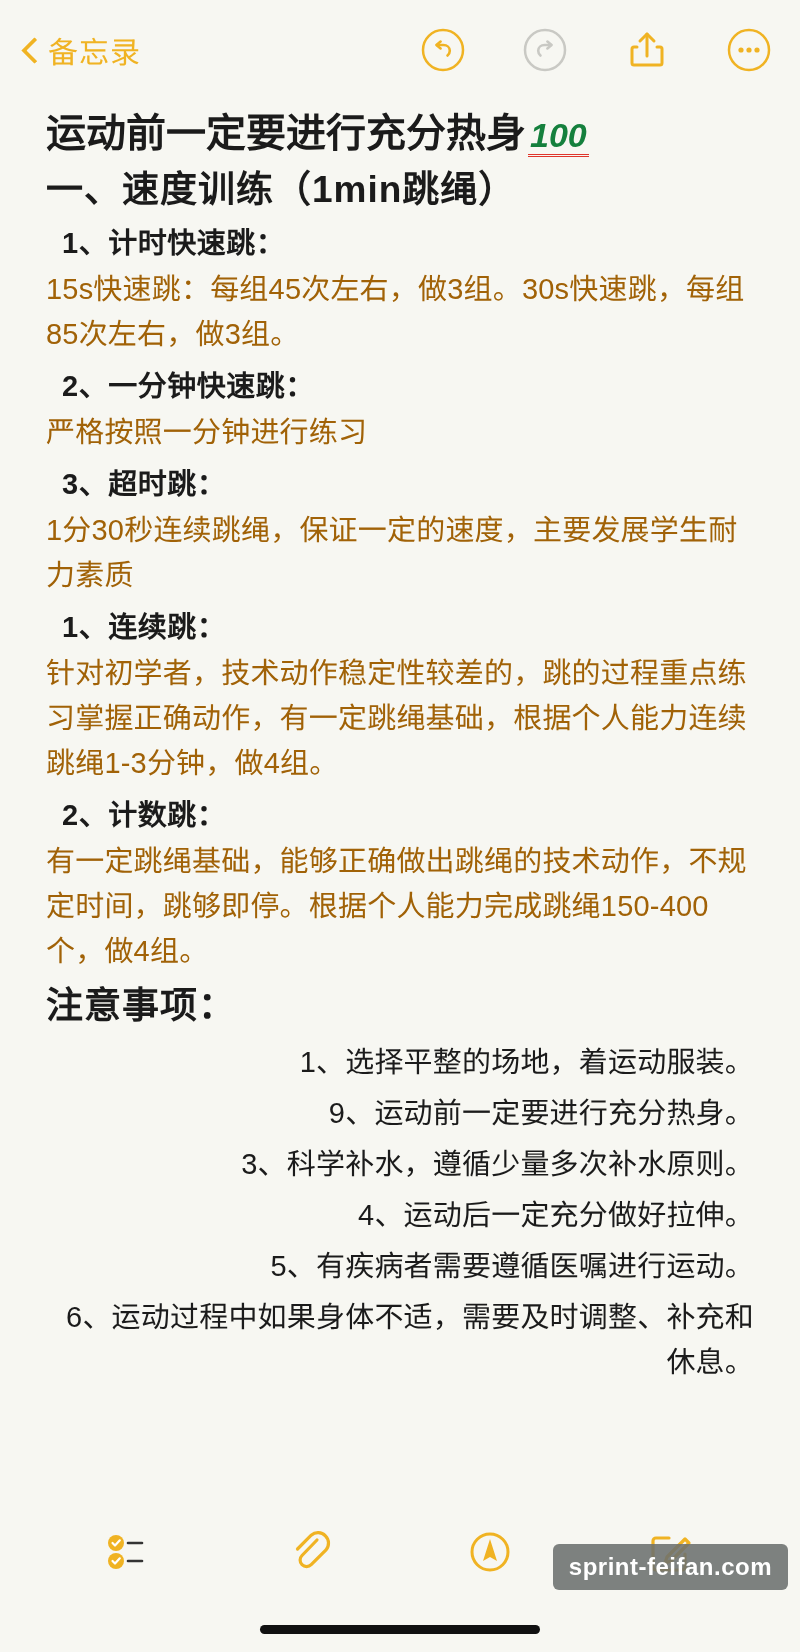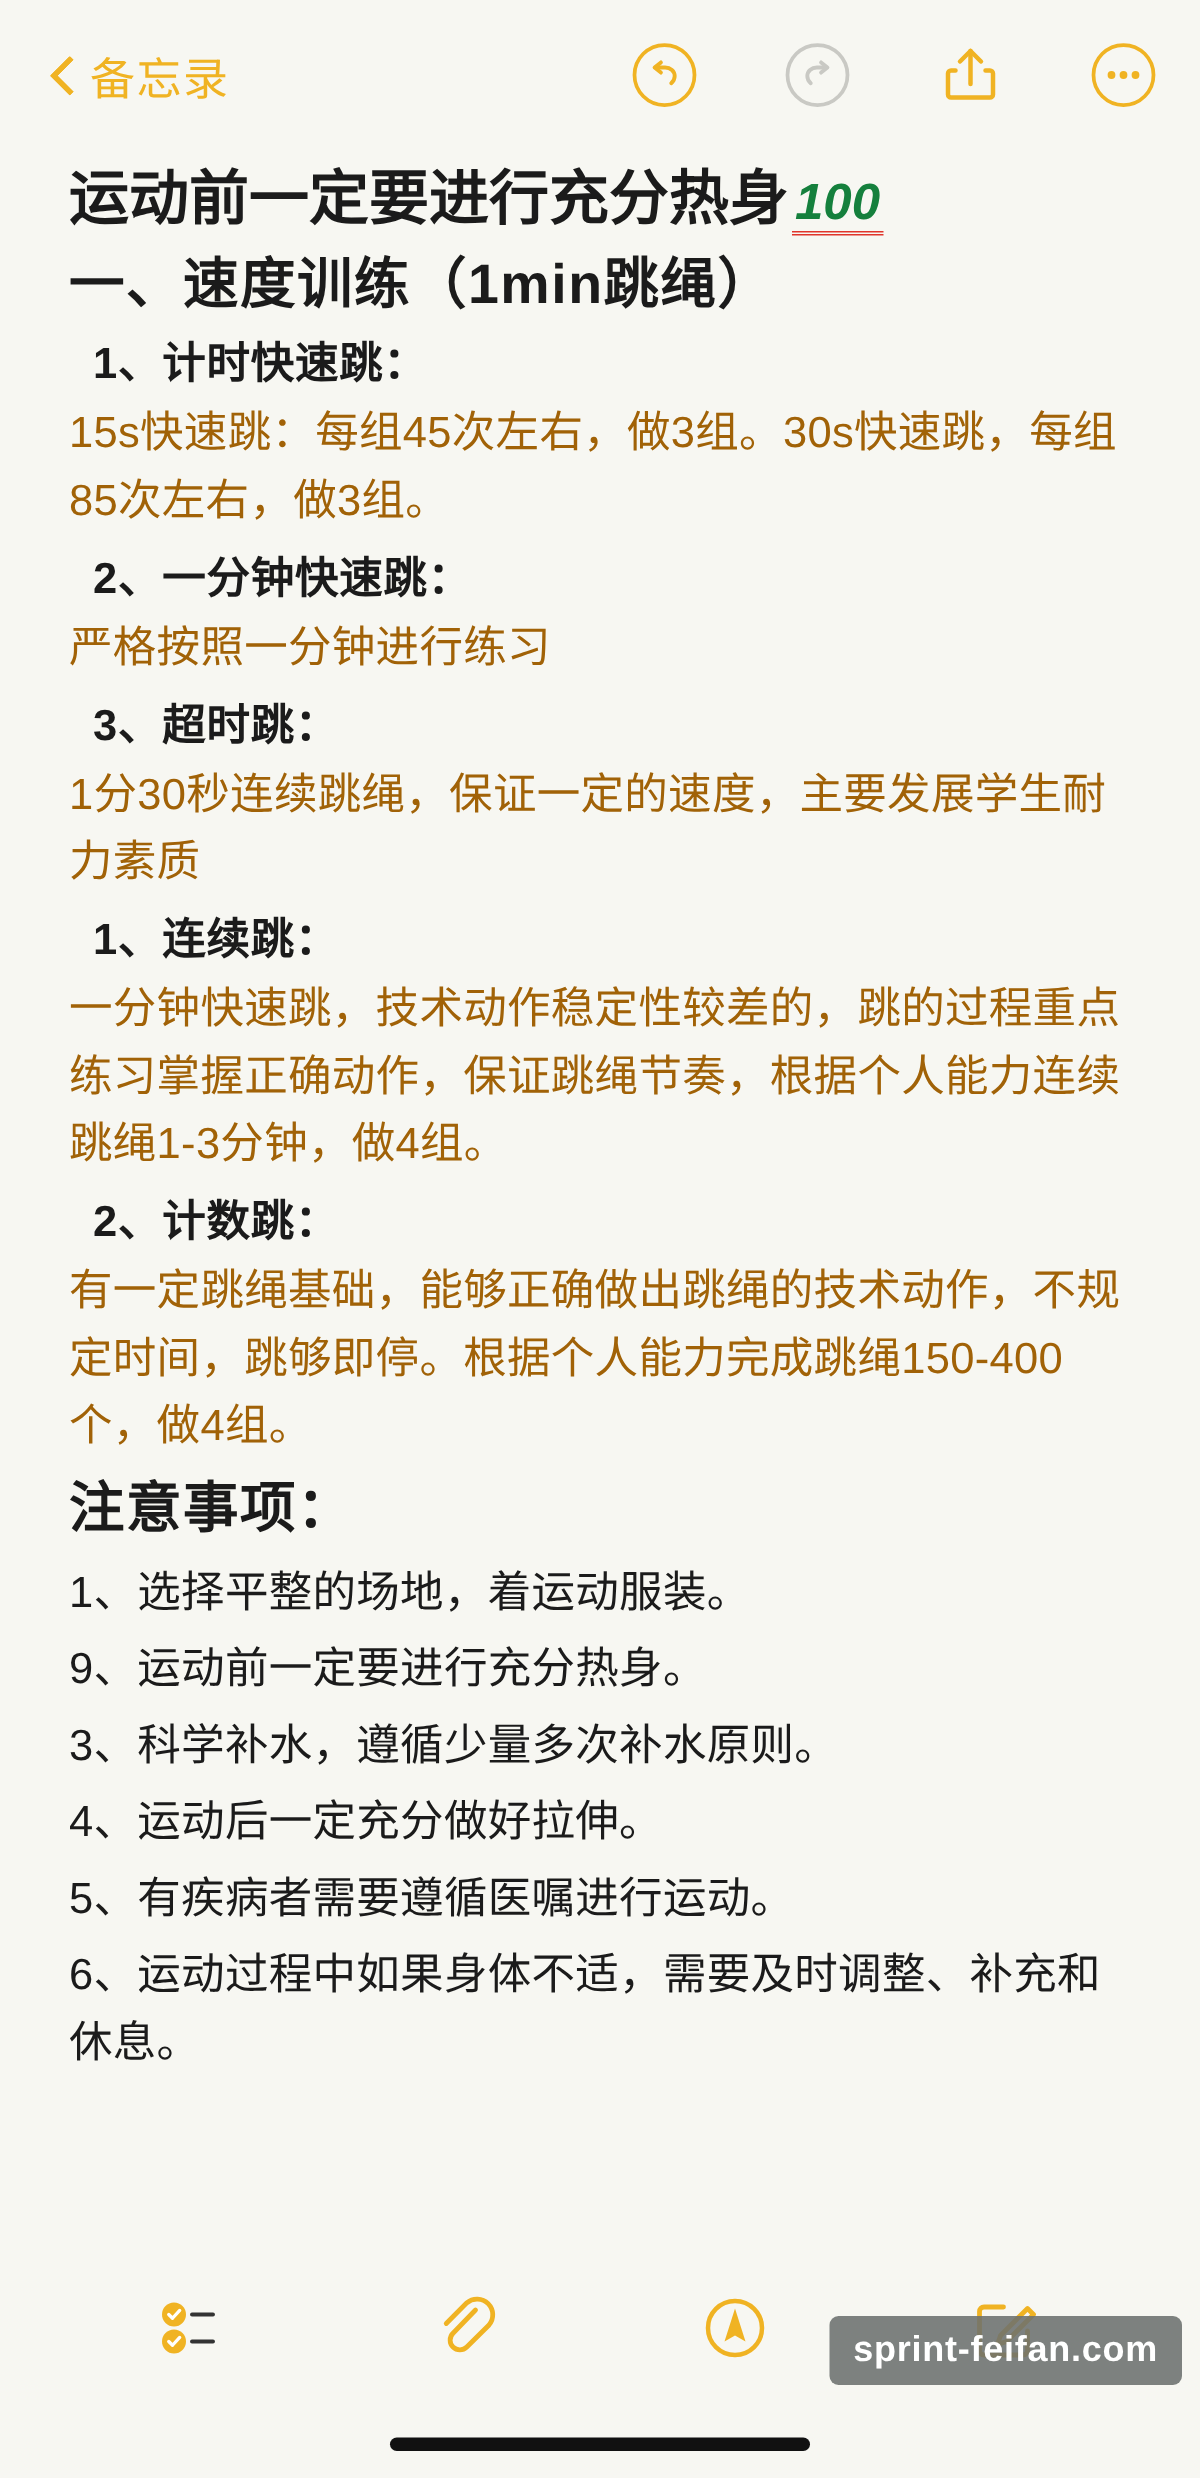--- a/index.html
+++ b/index.html
@@ -17,21 +17,21 @@
     background: #f7f7f2;
     display: flex;
     flex-direction: column;
   }
 
   
   .topbar {
     height: 100px;
     display: flex;
     align-items: center;
-    padding: 0 28px 0 34px;
+    padding: 0 28px 0 22px;
     flex: 0 0 auto;
   }
   .back-group {
     display: flex;
     align-items: center;
     gap: 10px;
     color: #f0b323;
     cursor: pointer;
   }
   .chev {
@@ -117,20 +117,21 @@
     margin: 0 0 6px 0;
     letter-spacing: 0.2px;
   }
   .list-item {
     font-size: 29px;
     font-weight: 500;
     color: #1b1b1b;
     line-height: 1.55;
     margin: 0 0 6px 0;
     letter-spacing: 0.2px;
+    text-align: right;
   }
 
   
   .bottombar {
     flex: 0 0 auto;
     height: 108px;
     display: flex;
     align-items: center;
     justify-content: space-around;
     padding: 0 40px;
@@ -219,21 +220,21 @@
     </div>
     <div id="blocks">
         <div class="h2">一、速度训练（1min跳绳）</div>
         <div class="h3">1、计时快速跳：</div>
         <div class="p">15s快速跳：每组45次左右，做3组。30s快速跳，每组85次左右，做3组。</div>
         <div class="h3">2、一分钟快速跳：</div>
         <div class="p">严格按照一分钟进行练习</div>
         <div class="h3">3、超时跳：</div>
         <div class="p">1分30秒连续跳绳，保证一定的速度，主要发展学生耐力素质</div>
         <div class="h3">1、连续跳：</div>
-        <div class="p">一分钟快速跳，技术动作稳定性较差的，跳的过程重点练习掌握正确动作，保证跳绳节奏，根据个人能力连续跳绳1-3分钟，做4组。</div>
+        <div class="p">针对初学者，技术动作稳定性较差的，跳的过程重点练习掌握正确动作，有一定跳绳基础，根据个人能力连续跳绳1-3分钟，做4组。</div>
         <div class="h3">2、计数跳：</div>
         <div class="p">有一定跳绳基础，能够正确做出跳绳的技术动作，不规定时间，跳够即停。根据个人能力完成跳绳150-400个，做4组。</div>
         <div class="h2">注意事项：</div>
         <div class="list-item">1、选择平整的场地，着运动服装。</div>
         <div class="list-item">9、运动前一定要进行充分热身。</div>
         <div class="list-item">3、科学补水，遵循少量多次补水原则。</div>
         <div class="list-item">4、运动后一定充分做好拉伸。</div>
         <div class="list-item">5、有疾病者需要遵循医嘱进行运动。</div>
         <div class="list-item">6、运动过程中如果身体不适，需要及时调整、补充和休息。</div>
       </div>

